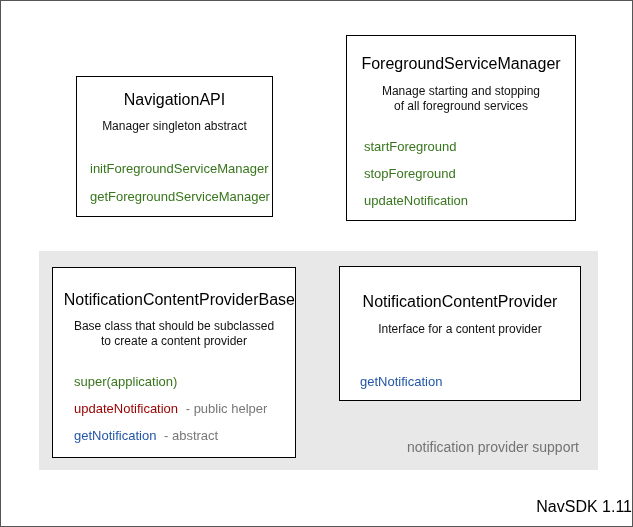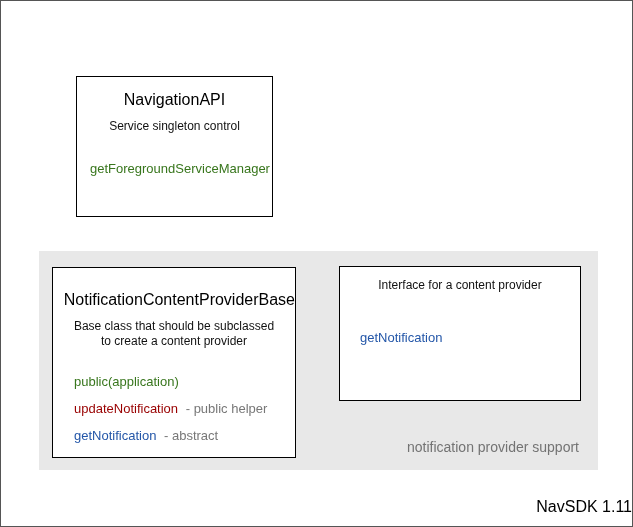--- a/index.html
+++ b/index.html
@@ -71,50 +71,64 @@
 
 <div class="canvas">
 
   <div class="panel" style="background: rgb(232, 232, 232);">
     <div class="panel-label">notification provider support</div>
   </div>
 
   <div class="cbox" id="box-nav">
     <div class="box-title">NavigationAPI</div>
     <div class="box-desc">
-      <div>Service singleton control</div>
+      <div>Manager singleton abstract</div>
     </div>
     <div class="methods">
+      <div class="method" style="color: rgb(56, 118, 29);">initForegroundServiceManager</div>
       <div class="method" style="color: rgb(56, 118, 29);">getForegroundServiceManager</div>
     </div>
   </div>
 
+  <div class="cbox" id="box-fsm">
+    <div class="box-title">ForegroundServiceManager</div>
+    <div class="box-desc">
+      <div>Manage starting and stopping</div>
+      <div>of all foreground services</div>
+    </div>
+    <div class="methods">
+      <div class="method" style="color: rgb(56, 118, 29);">startForeground</div>
+      <div class="method" style="color: rgb(56, 118, 29);">stopForeground</div>
+      <div class="method" style="color: rgb(56, 118, 29);">updateNotification</div>
+    </div>
+  </div>
 
   <div class="cbox" id="box-ncpb">
     <div class="box-title">NotificationContentProviderBase</div>
     <div class="box-desc">
       <div>Base class that should be subclassed</div>
       <div>to create a content provider</div>
     </div>
     <div class="methods">
       <div class="method">
-        <span style="color: rgb(56, 118, 29);">public(application)</span>
+        <span style="color: rgb(56, 118, 29);">super(application)</span>
       </div>
       <div class="method">
         <span style="color: rgb(153, 0, 0);">updateNotification</span>
         <span class="annotation" style="color: rgb(119, 119, 119);">- public helper</span>
       </div>
       <div class="method">
         <span style="color: rgb(35, 86, 168);">getNotification</span>
         <span class="annotation" style="color: rgb(119, 119, 119);">- abstract</span>
       </div>
     </div>
   </div>
 
   <div class="cbox" id="box-ncp">
+    <div class="box-title">NotificationContentProvider</div>
     <div class="box-desc">
       <div>Interface for a content provider</div>
     </div>
     <div class="methods">
       <div class="method" style="color: rgb(35, 86, 168);">getNotification</div>
     </div>
   </div>
 
   <div class="footer">NavSDK 1.11</div>
 

